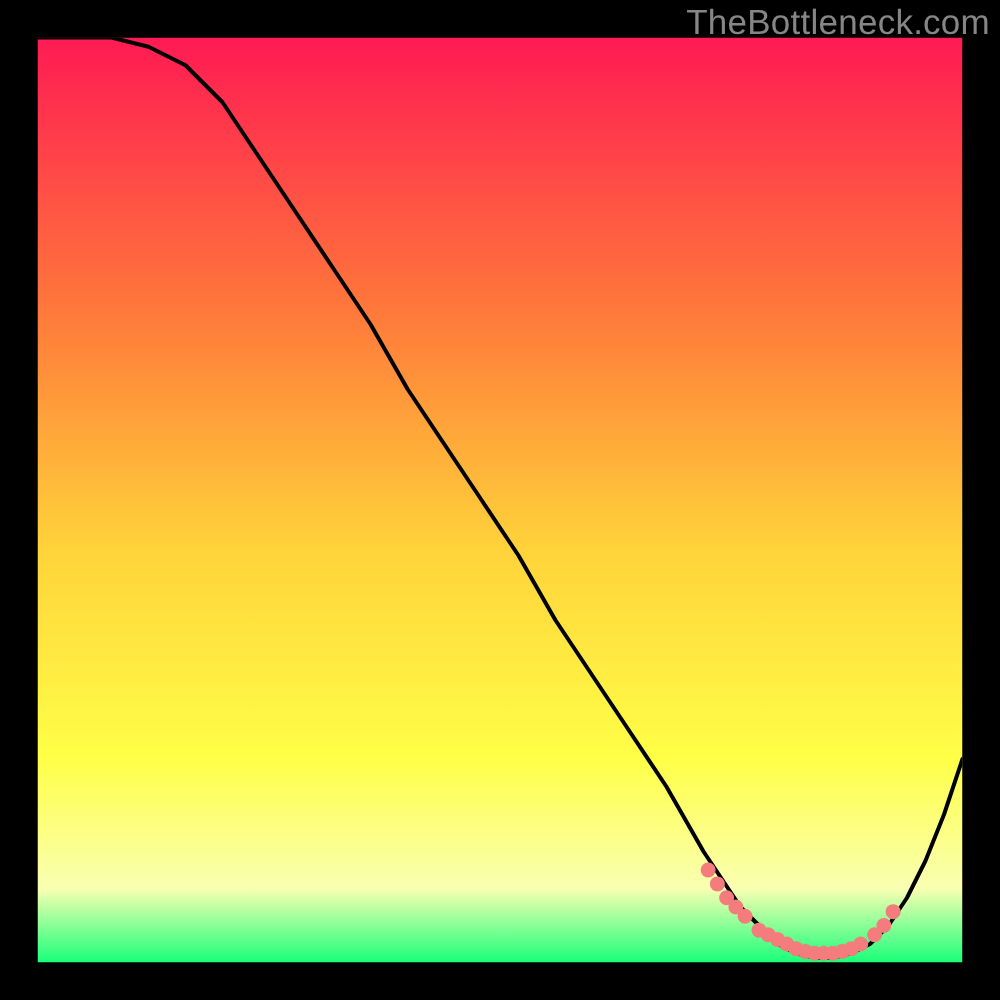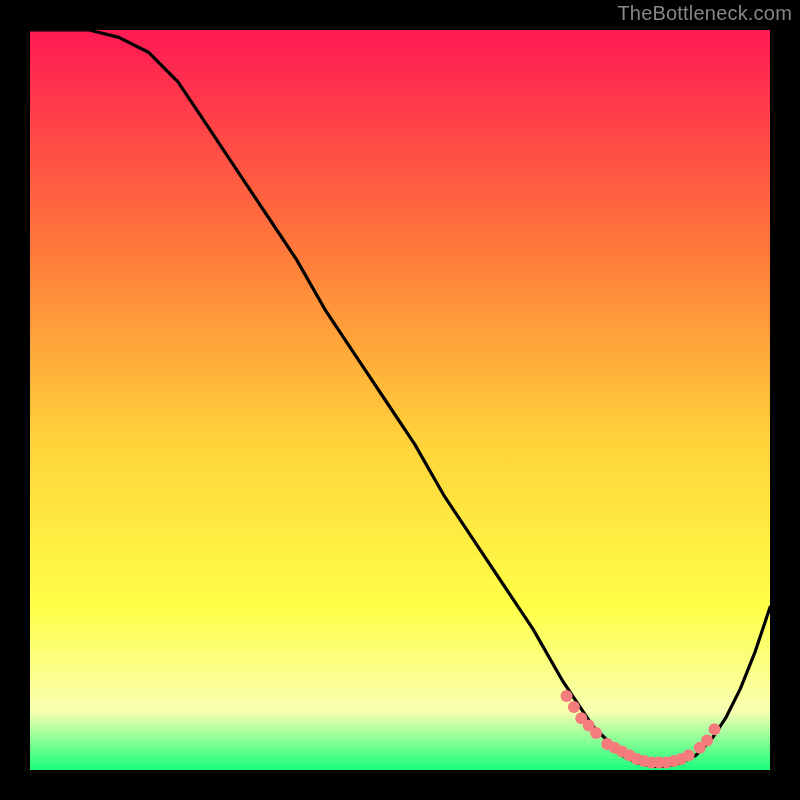--- a/index.html
+++ b/index.html
@@ -3,21 +3,21 @@
 <meta charset="utf-8">
 <style>
   * { margin: 0; padding: 0; box-sizing: border-box; }
   html, body { width: 800px; height: 800px; background: #000; overflow: hidden; }
   .wrap { position: relative; width: 800px; height: 800px; }
   .attribution {
     position: absolute;
     top: 2px;
     right: 8px;
     font-family: Arial, Helvetica, sans-serif;
-    font-size: 20px;
+    font-size: 28px;
     color: #868686;
     font-weight: 400;
     letter-spacing: 0.2px;
   }
   .plot-area {
     position: absolute;
     left: 30px;
     top: 30px;
     width: 740px;
     height: 740px;

